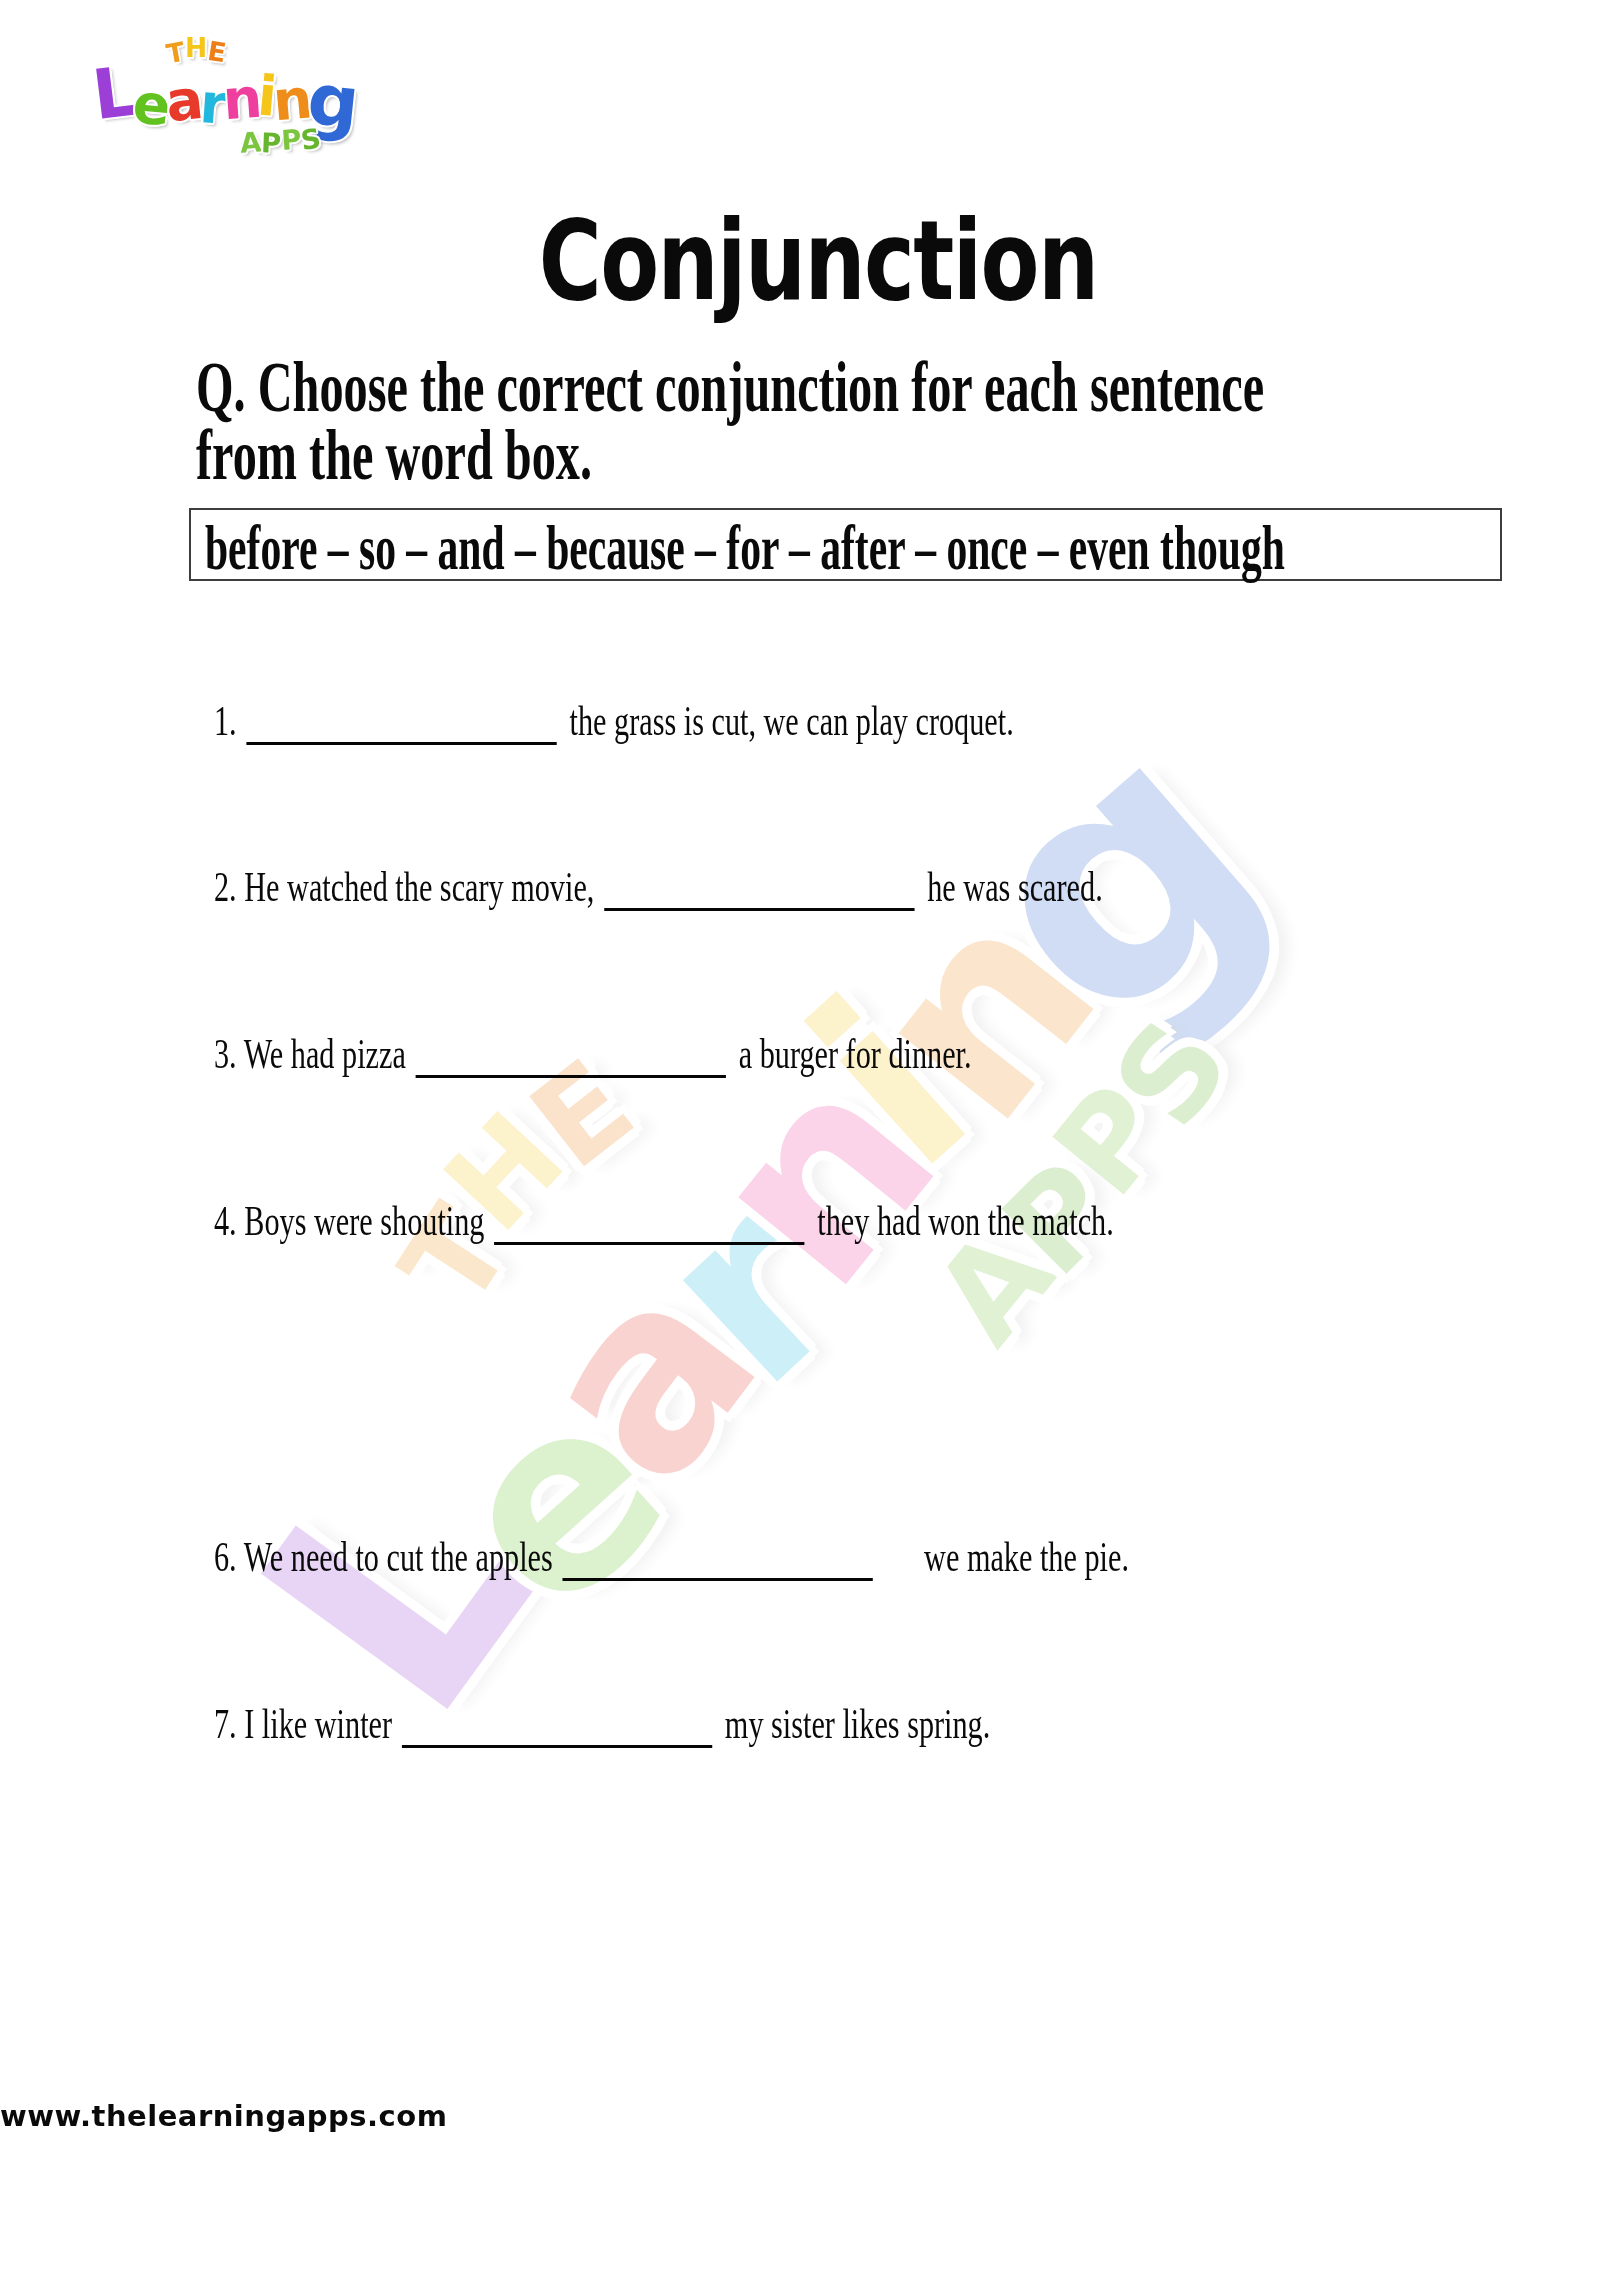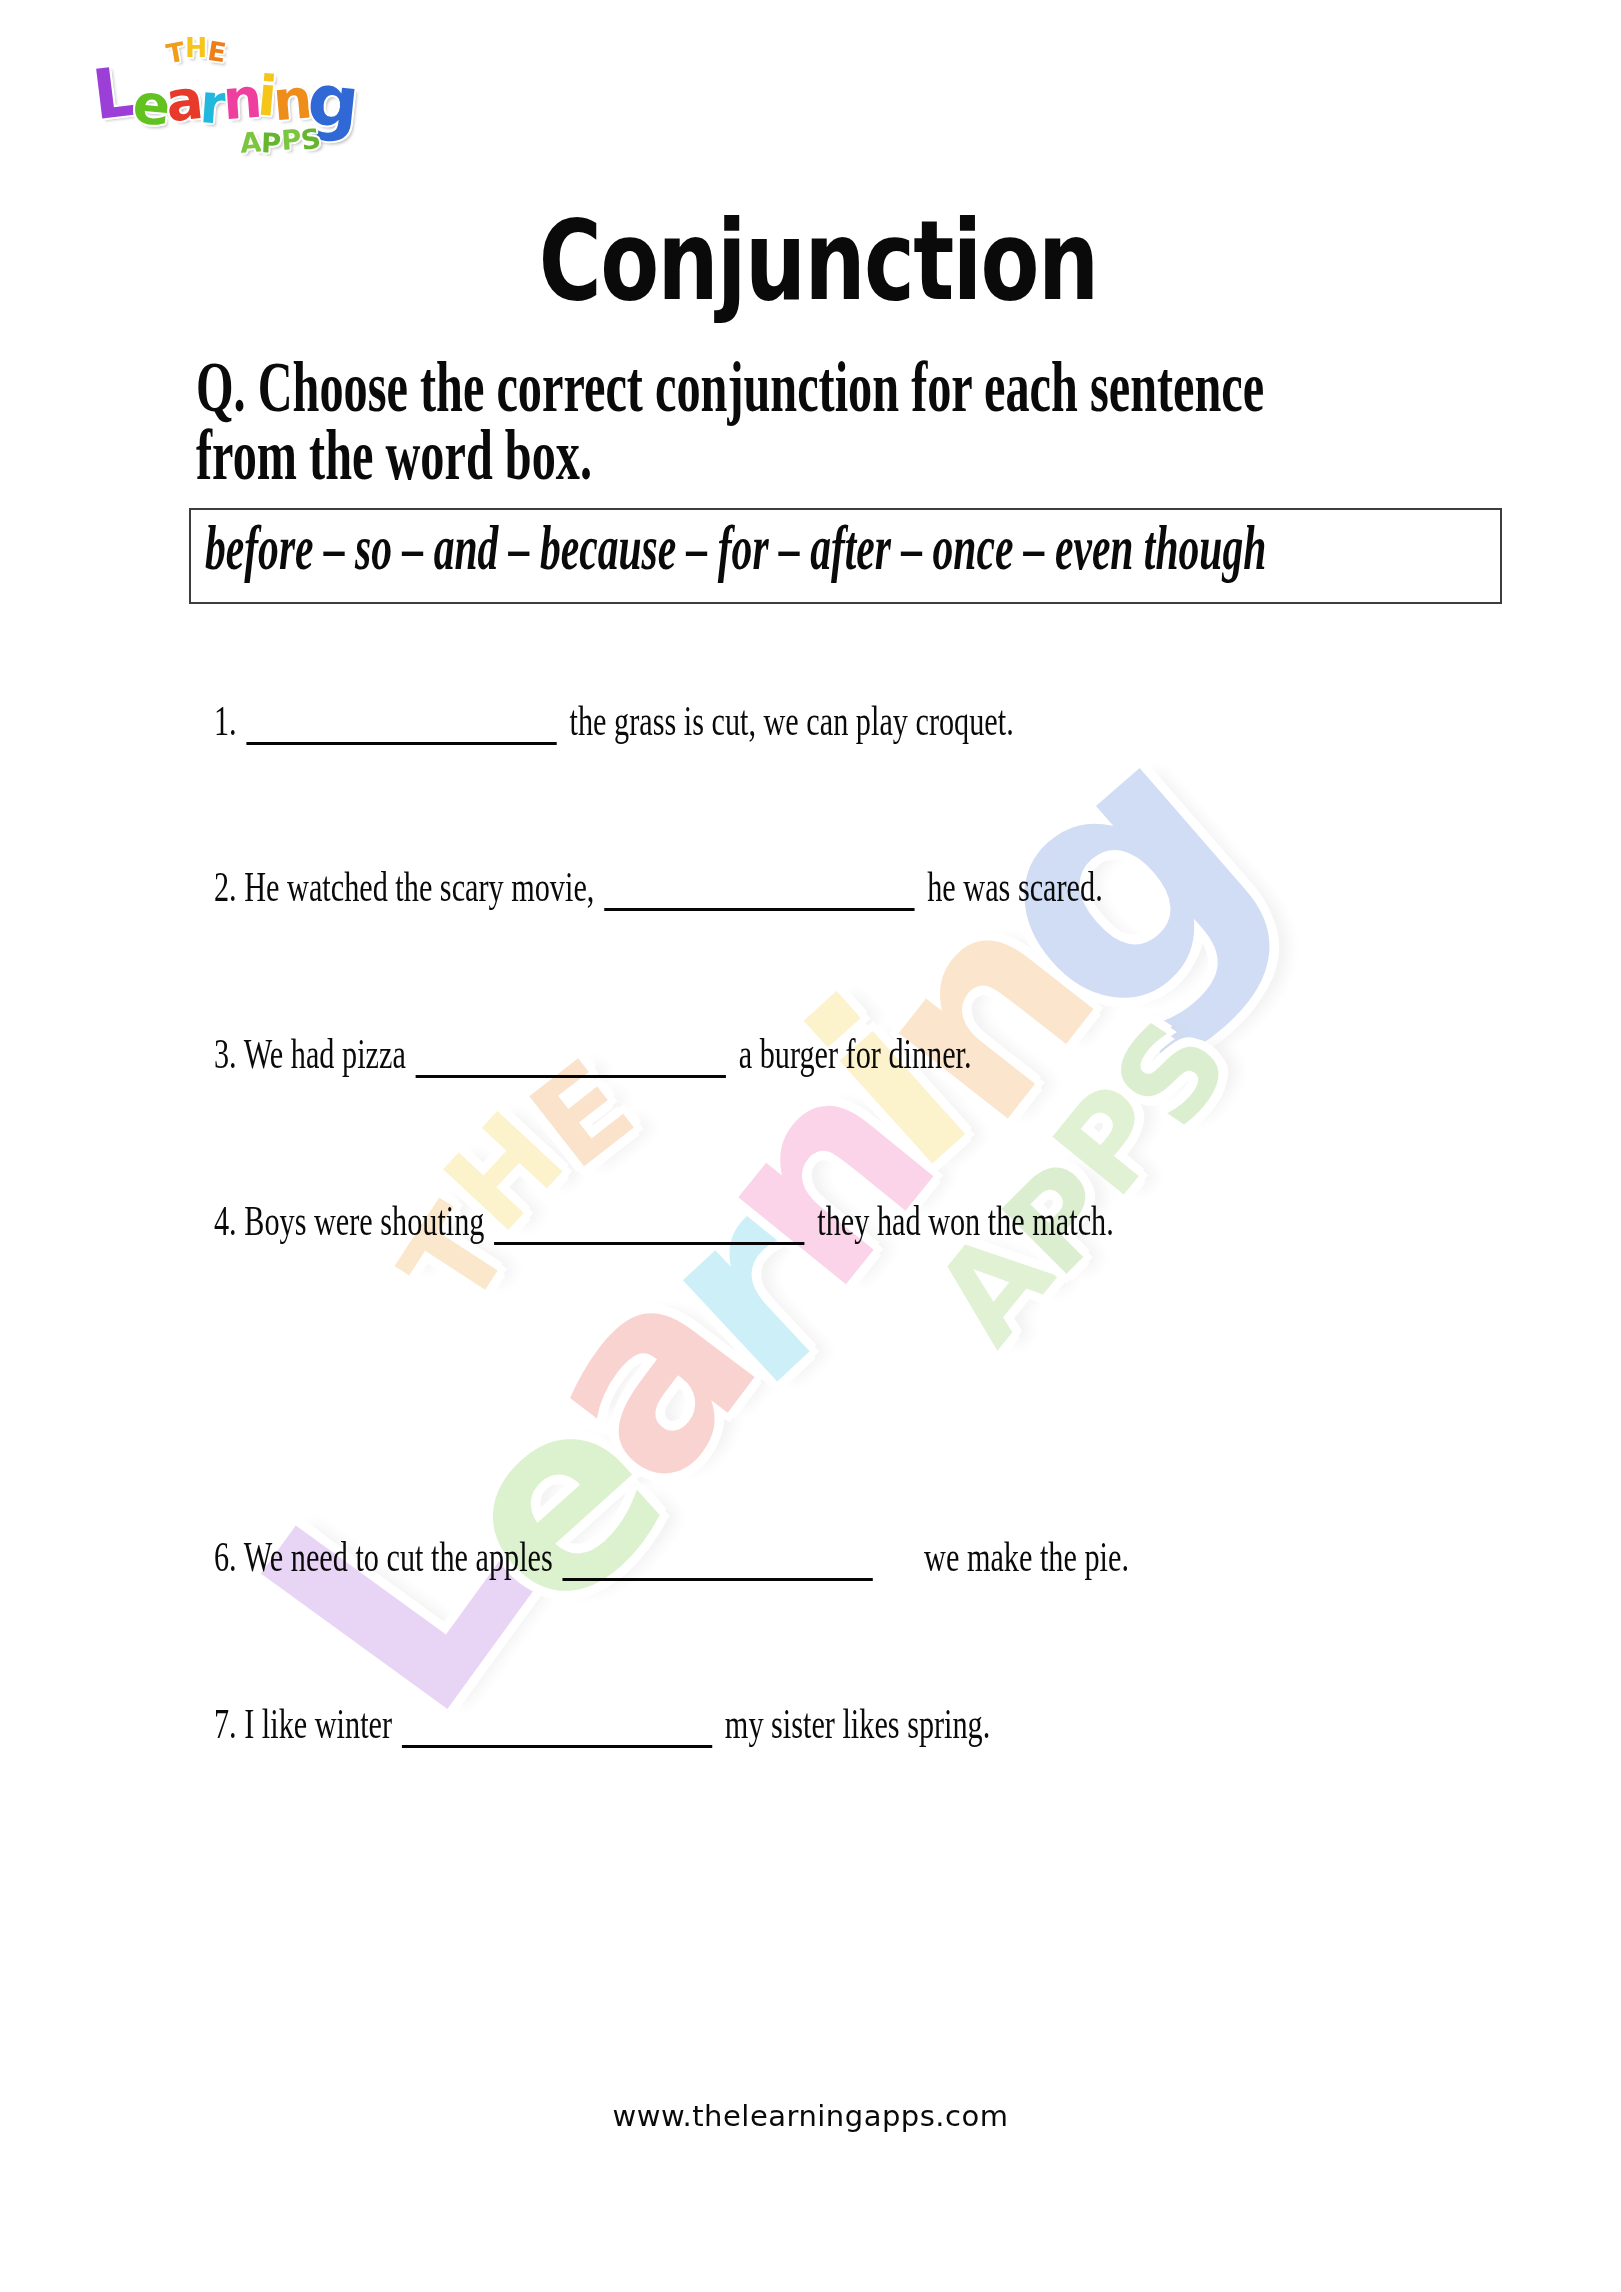--- a/index.html
+++ b/index.html
@@ -48,44 +48,44 @@
     font-size:110px; letter-spacing:-2px; transform:scaleX(0.78); transform-origin:50% 50%;
   }
 
   
   .qline{position:absolute; left:196px; line-height:1; font-size:71px; font-weight:bold; white-space:nowrap;}
   .q1{top:352px;} .q2{top:420px;}
   .sqz{display:inline-block; transform:scaleX(0.68); transform-origin:0 50%; white-space:nowrap;}
 
   
   .wordbox{
-    position:absolute; left:189px; top:508px; width:1313px; height:96px;
-    border:2.9px solid #3d3d3d; box-sizing:border-box; background:transparent;font-style:italic;
+    position:absolute; left:189px; top:508px; width:1313px; height:73px;
+    border:2.9px solid #3d3d3d; box-sizing:border-box; background:transparent;
   }
   .wordbox .wsq{
     position:absolute; left:13.7px; top:6.9px; line-height:1;
     font-size:63px; font-weight:bold; white-space:nowrap;
     display:inline-block; transform:scaleX(0.66); transform-origin:0 0;
   }
 
   
   .sent{position:absolute; left:214px; line-height:1; font-size:42px; white-space:nowrap;}
   .sent .ssq{display:inline-block; transform:scaleX(0.72); transform-origin:0 50%; white-space:nowrap;}
   .blank{
     display:inline-block; width:431px; height:0;
     border-bottom:3.9px solid #060606; vertical-align:-9.8px; margin:0 17.6px 0 13.7px;
   }
   .blank.wide{margin-right:71px;}
   .s1{top:700px;} .s2{top:866px;} .s3{top:1033px;} .s4{top:1200px;}
   .s5{top:1369px;} .s6{top:1536px;} .s7{top:1703px;} .s8{top:1869px;}
 
   
   .footer{
-    position:absolute; top:2099px; left:0; width:100%; text-align:center;
-    font-family:"DejaVu Sans", sans-serif; font-weight:normal; font-size:29px; letter-spacing:0.5px;
+    position:absolute; top:2099px; left:0; width:100%; 
+    font-family:"DejaVu Sans", sans-serif; font-weight:bold; font-size:29px; letter-spacing:0.5px;
   }
 </style>
 </head>
 <body>
 
 <div id="page">
 
   <div class="logoart logo-header">
     <div class="l-the">
       <span class="lt" style="color: rgb(240, 156, 28);">T</span><span class="lt" style="color: rgb(246, 197, 26);">H</span><span class="lt" style="color: rgb(238, 127, 24);">E</span>

